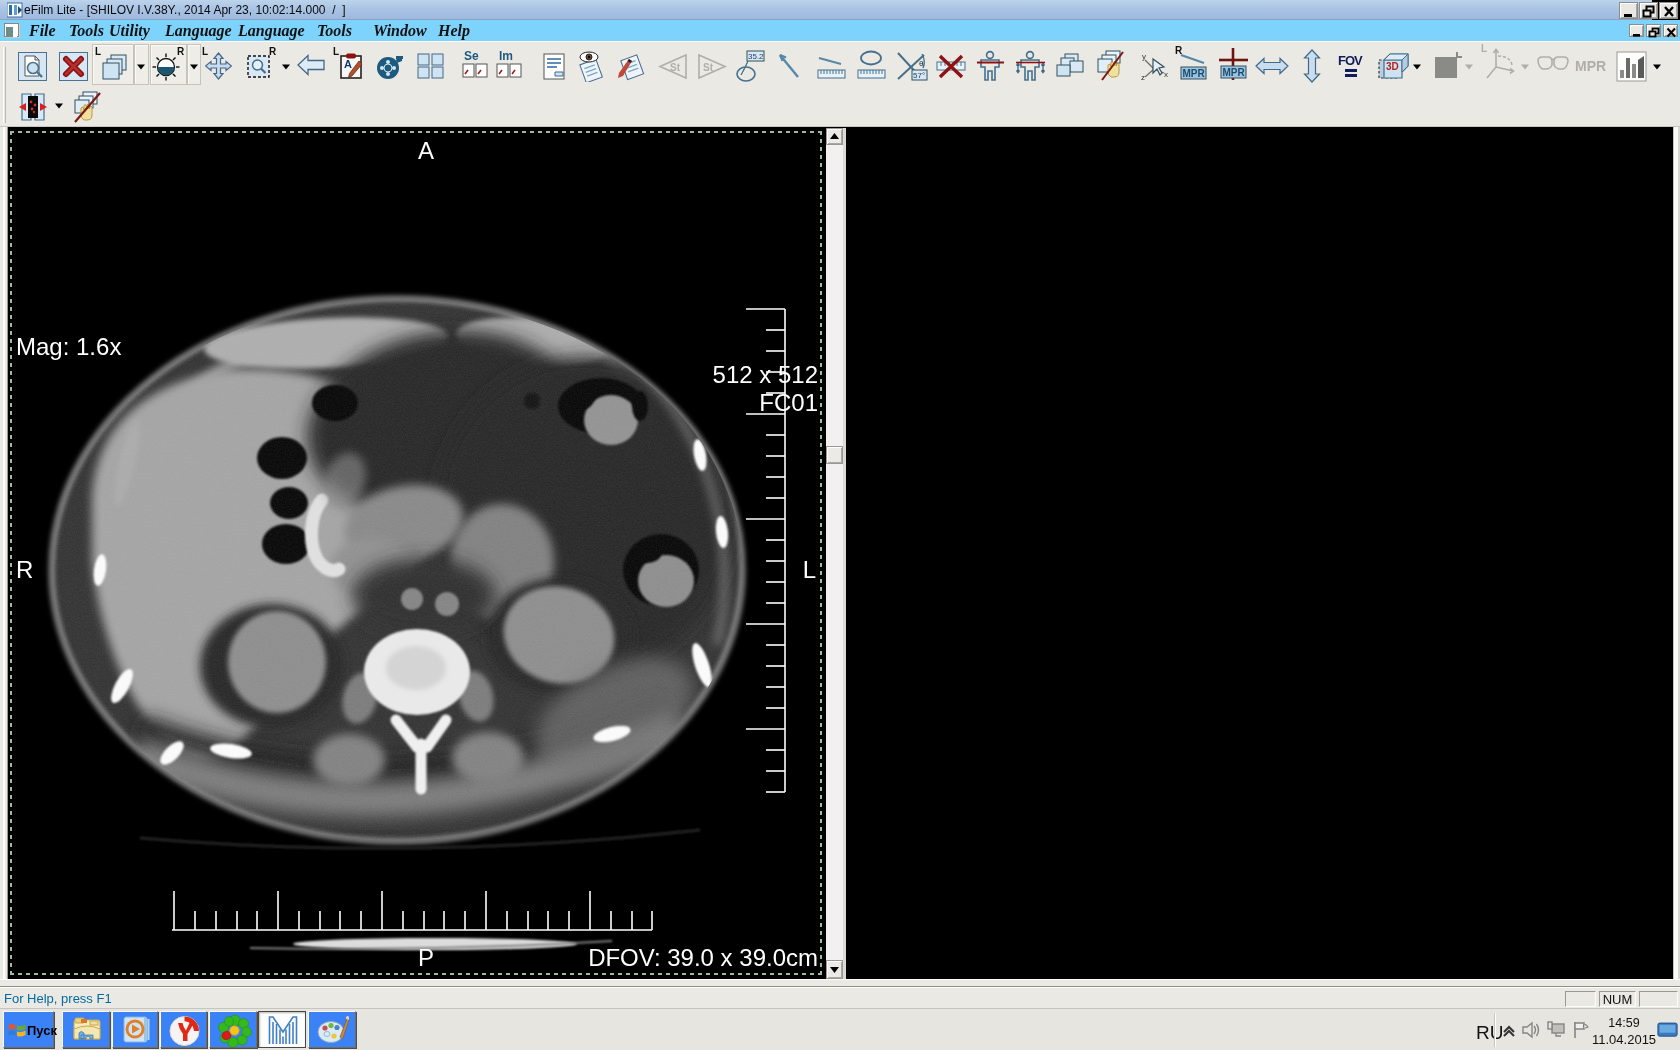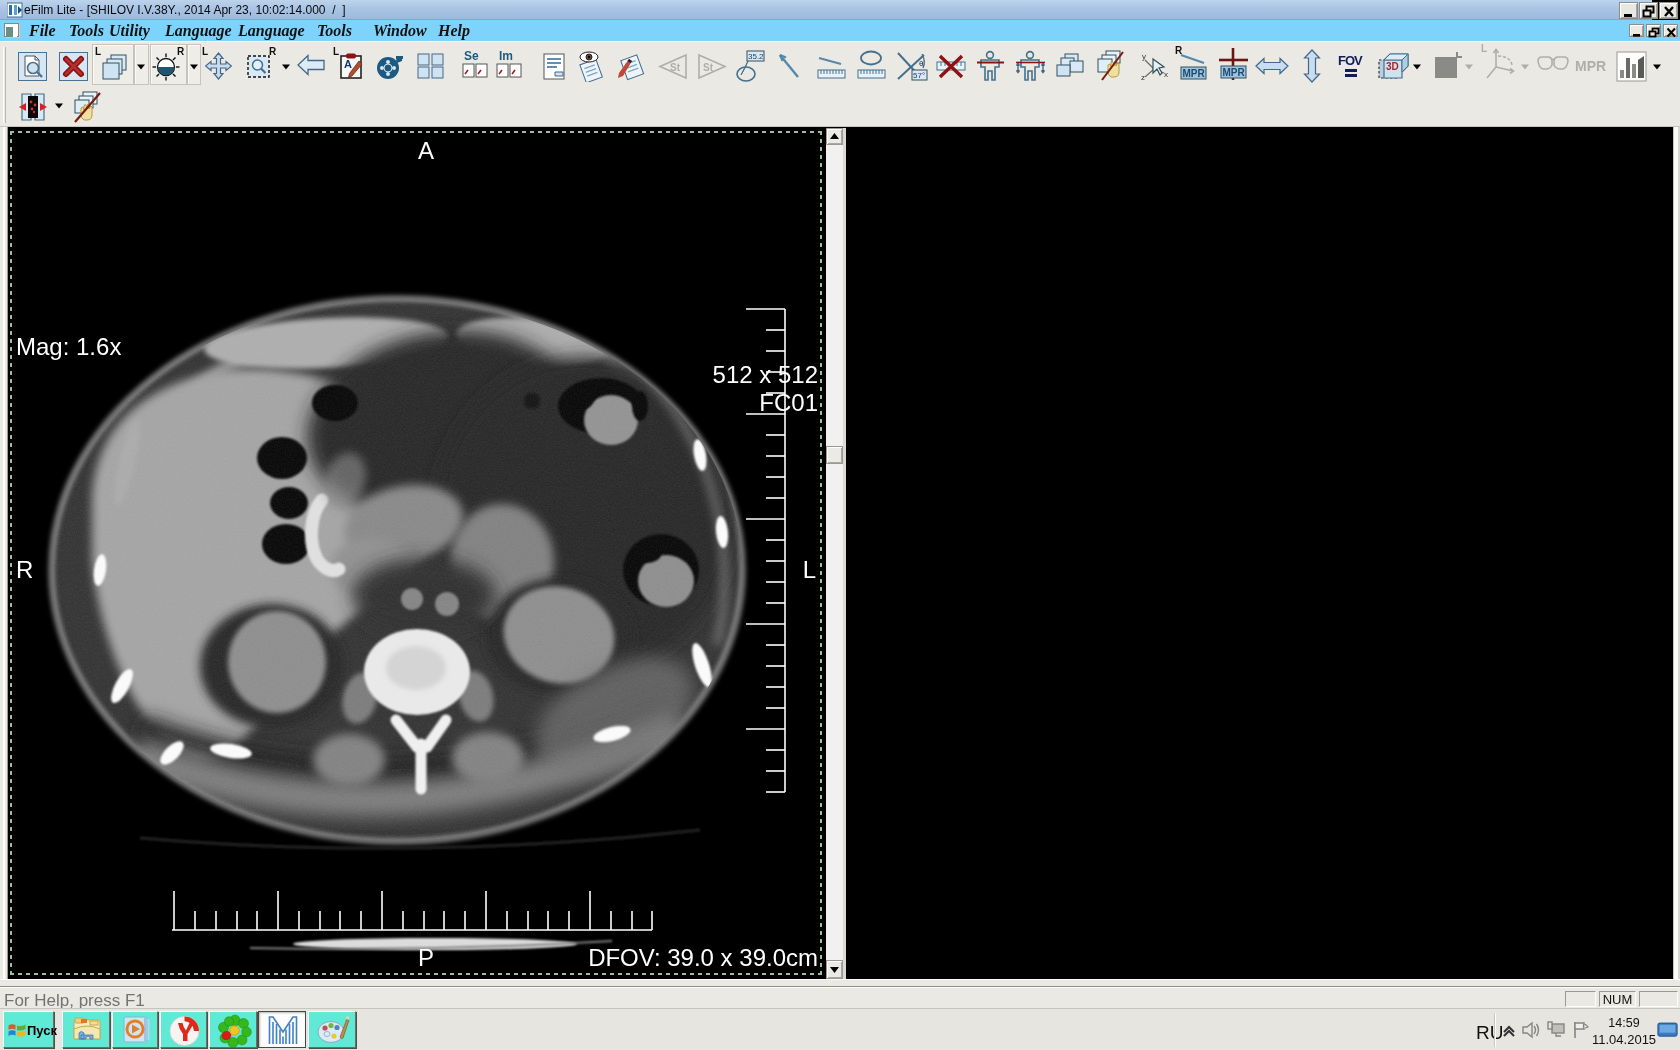--- a/index.html
+++ b/index.html
@@ -42,27 +42,27 @@
 .gb-h { left:0; right:0; height:2px; background:repeating-linear-gradient(90deg,#9dbb9d 0 4px,rgba(0,0,0,0) 4px 8px); }
 .gb-v { top:0; bottom:0; width:2px; background:repeating-linear-gradient(180deg,#9dbb9d 0 4px,rgba(0,0,0,0) 4px 8px); }
 #vscroll { position:absolute; left:826px; top:128px; width:17px; height:851px; background:#f2f0f0; }
 .sbtn { position:absolute; left:0; width:17px; background:#eceae6; border:1px solid #9b9992;
   box-shadow:inset 1px 1px 0 #fff, inset -1px -1px 0 #aaa8a2; }
 #vdivider { position:absolute; left:843px; top:128px; width:3px; height:851px; background:#dcdad4; }
 #viewport2 { position:absolute; left:846px; top:128px; width:827px; height:851px; background:#000; }
 .ov { position:absolute; color:#fff; font-size:24px; line-height:28px; white-space:pre; }
 #statusbar { position:absolute; left:0; top:987px; width:1680px; height:21px; background:#ebe9e3;
   border-top:1px solid #fdfdfb; }
-#statusbar .txt { position:absolute; left:4px; top:3px; font-size:17px; color:#737373; }
+#statusbar .txt { position:absolute; left:4px; top:3px; font-size:13px; color:#0369a1; }
 .spanel { position:absolute; top:3px; height:16px; border:1px solid #9a988f;
   border-right-color:#fdfdfb; border-bottom-color:#fdfdfb; background:#ebe9e3;
   font-size:13px; color:#111; text-align:center; line-height:15px; }
 #taskbar { position:absolute; left:0; top:1008px; width:1680px; height:42px; background:#e7e5df;
   border-top:1px solid #c6c4be; }
-.tkbtn { position:absolute; top:2px; height:37px; background:#5eead4;
+.tkbtn { position:absolute; top:2px; height:37px; background:#3b82f6;
   border:1px solid #6e6c66; border-top-color:#fbfaf8; border-left-color:#fbfaf8;
   box-shadow:1px 1px 0 #504e49; }
 .traytxt { position:absolute; font-size:19px; color:#111; }
 </style>
 </head>
 <body>
 <div id="app">
 <div id="titlebar">
   <svg class="abs" style="left:7px;top:2px" width="16" height="16" viewBox="0 0 16 16">
     <rect x="0" y="1" width="15" height="14" fill="#fdfdfd" stroke="#3a6ea5"></rect>

